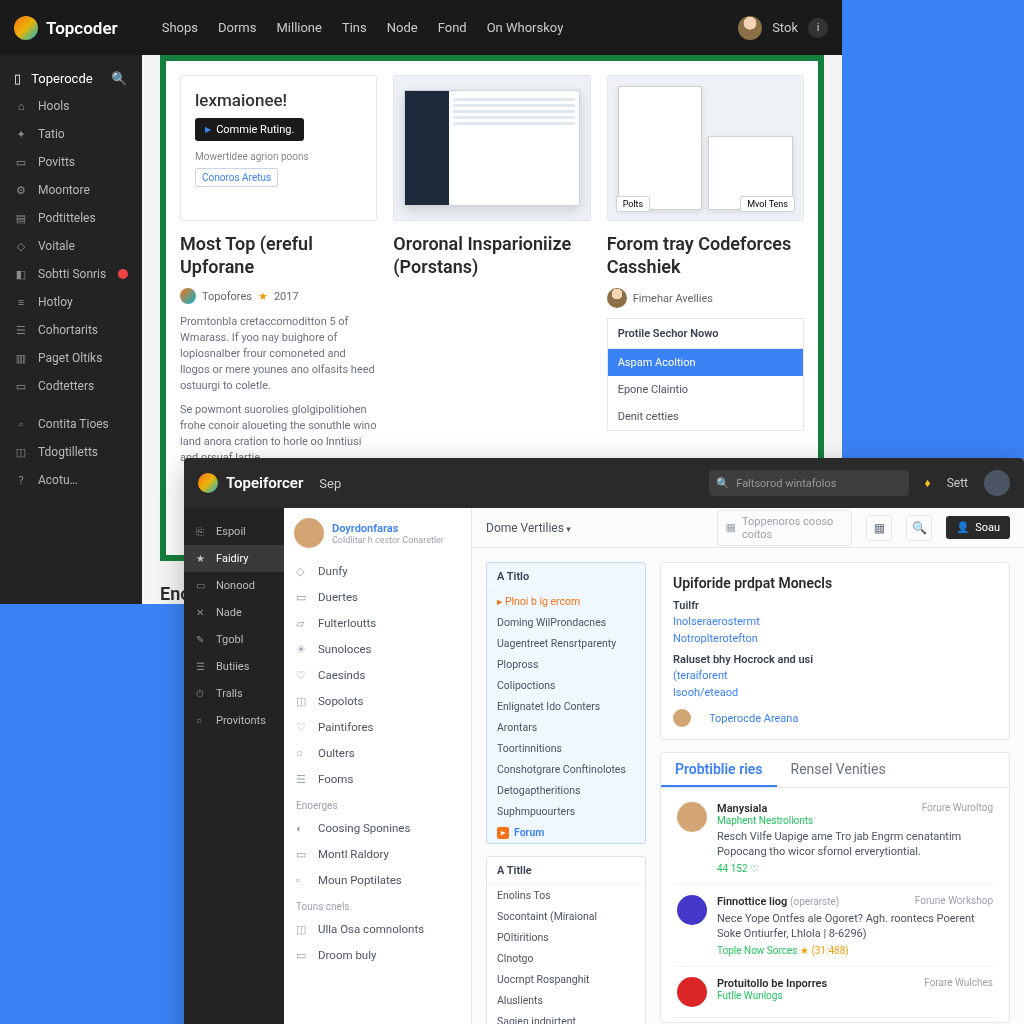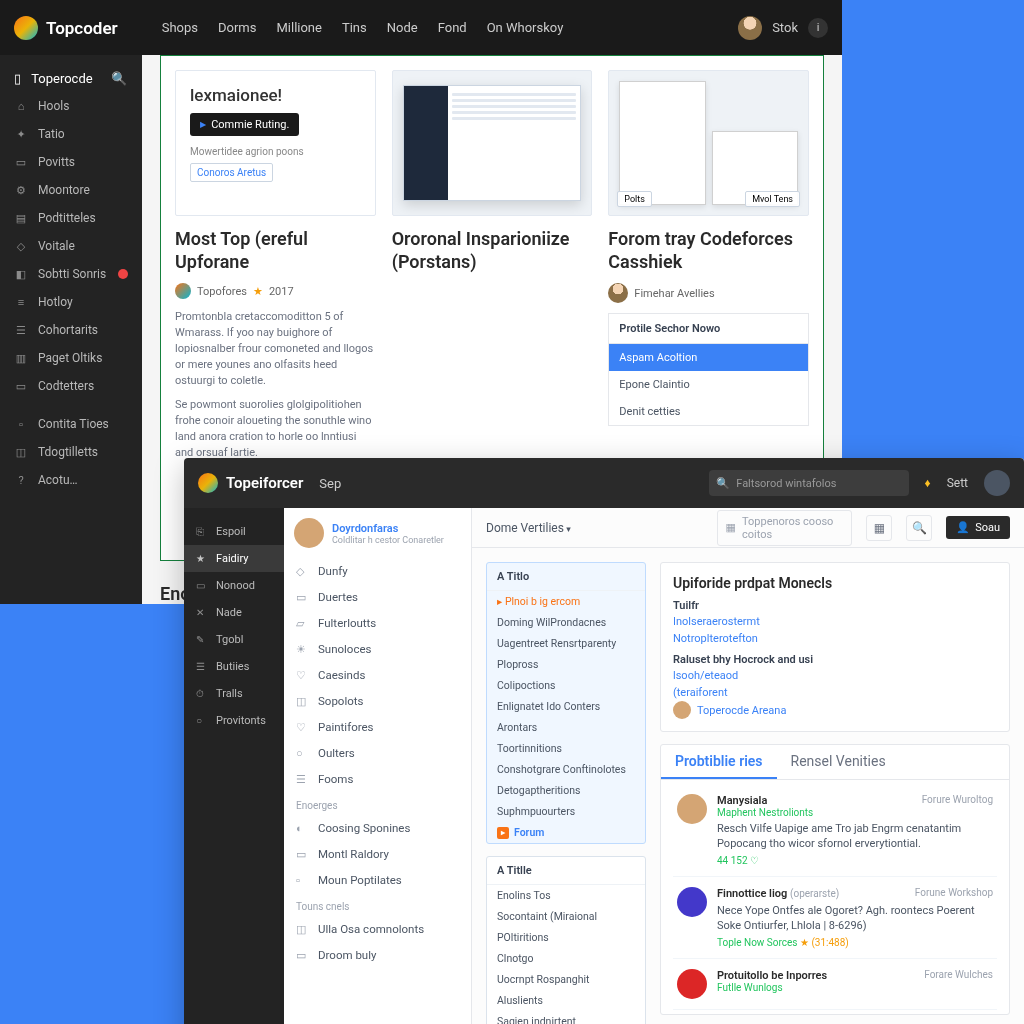--- a/index.html
+++ b/index.html
@@ -23,21 +23,21 @@
 .side1-item .ico { width:14px; height:14px; display:flex; align-items:center; justify-content:center; font-size:11px; opacity:.7; }
 .badge-dot { width:10px; height:10px; border-radius:50%; background:#ef4444; margin-left:auto; }
 
 .main1 { flex:1; background:#f5f5f5; display:flex; flex-direction:column; }
 .tabs1 { display:flex; align-items:center; padding:10px 18px 0; font-size:13px; color:#666; gap:14px; }
 .tab-active { background:#fff; border:1px solid #d0d0d0; border-bottom:none; padding:6px 12px; border-radius:4px 4px 0 0; color:#3b82f6; }
 .tabs1-right { margin-left:auto; display:flex; gap:8px; align-items:center; }
 .pill { border:1px solid #c0c0c0; padding:3px 8px; border-radius:3px; font-size:11px; background:#fff; }
 .pill.blue { border-color:#3b82f6; color:#3b82f6; }
 
-.content1 { background:#fff; margin:0 18px 18px; border:1px solid #15803d; padding:14px; display:flex; gap:16px; flex:1; overflow:hidden; }
+.content1 { background:#fff; margin:0 18px 18px; border:6px solid #15803d; padding:14px; display:flex; gap:16px; flex:1; overflow:hidden; }
 .card { flex:1; min-width:0; }
 .thumb { height:146px; background:#eef2f6; border:1px solid #e2e8f0; border-radius:2px; margin-bottom:12px; position:relative; overflow:hidden; }
 .thumb.t1 { background:#fff; padding:14px; }
 .t1-title { font-size:17px; font-weight:500; color:#333; }
 .t1-btn { background:#1a1a1a; color:#fff; font-size:11px; padding:5px 10px; border-radius:3px; display:inline-flex; align-items:center; gap:5px; margin-top:8px; }
 .t1-btn::before { content:'▶'; font-size:8px; color:#3b82f6; }
 .t1-sub { font-size:10px; color:#888; margin-top:10px; }
 .t1-link { font-size:10px; color:#3b82f6; margin-top:6px; border:1px solid #cbd5e1; padding:3px 6px; display:inline-block; border-radius:2px; }
 .thumb.t2 { display:flex; align-items:center; justify-content:center; }
 .mock-screen { width:90%; height:80%; background:#fff; border:1px solid #cbd5e1; box-shadow:0 4px 12px rgba(0,0,0,.15); display:flex; }
@@ -101,21 +101,21 @@
 .box.blue { border-color:#bfdbfe; background:#f0f7ff; }
 .box-line { font-size:10.5px; color:#4b5563; padding:4px 10px; }
 .box-line.hl { color:#f97316; }
 .box-line.forum { color:#3b82f6; font-weight:600; display:flex; gap:5px; align-items:center; }
 
 .colB { flex:1; display:flex; flex-direction:column; gap:12px; min-width:0; }
 .panel-card { border:1px solid #e5e7eb; border-radius:3px; background:#fff; padding:12px; }
 .pc-title { font-size:14px; font-weight:600; color:#2a2a2a; margin-bottom:8px; }
 .pc-sub { font-size:11px; font-weight:600; color:#374151; margin:6px 0 2px; }
 .pc-link { font-size:11px; color:#3b82f6; display:block; line-height:1.5; }
-.author-chip { display:flex; align-items:center; gap:6px; font-size:11px; color:#3b82f6; }
+.author-chip { display:flex; align-items:center; gap:18px; font-size:11px; color:#3b82f6; margin-top:8px; }
 .av-xs { width:18px; height:18px; border-radius:50%; background:#d4a574; }
 
 .tabs2 { display:flex; border-bottom:1px solid #e5e7eb; font-size:14px; }
 .tabs2 div { padding:8px 14px; color:#6b7280; cursor:pointer; }
 .tabs2 .on { color:#3b82f6; font-weight:600; border-bottom:2px solid #3b82f6; }
 
 .post { display:flex; gap:10px; padding:10px 4px; border-bottom:1px solid #f1f5f9; }
 .post .av { width:30px; height:30px; border-radius:50%; flex-shrink:0; }
 .post-body { flex:1; min-width:0; font-size:11px; }
 .post-top { display:flex; justify-content:space-between; }
@@ -464,22 +464,22 @@
           </div>
         </div>
 
         <div class="colB">
           <div class="panel-card">
             <div class="pc-title">Upiforide prdpat Monecls</div>
             <div class="pc-sub">Tuilfr</div>
             <a class="pc-link">Inolseraerostermt</a>
             <a class="pc-link">Notroplterotefton</a>
             <div class="pc-sub">Raluset bhy Hocrock and usi</div>
+            <a class="pc-link">(teraiforent</a>
             <a class="pc-link">lsooh/eteaod</a>
-            <a class="pc-link">(teraiforent</a>
             <div class="author-chip">
               <div class="av-xs"></div>
               <span>Toperocde Areana</span>
             </div>
           </div>
 
           <div class="panel-card" style="padding:0">
             <div class="tabs2">
               <div class="on">Probtiblie ries</div>
               <div>Rensel Venities</div>

